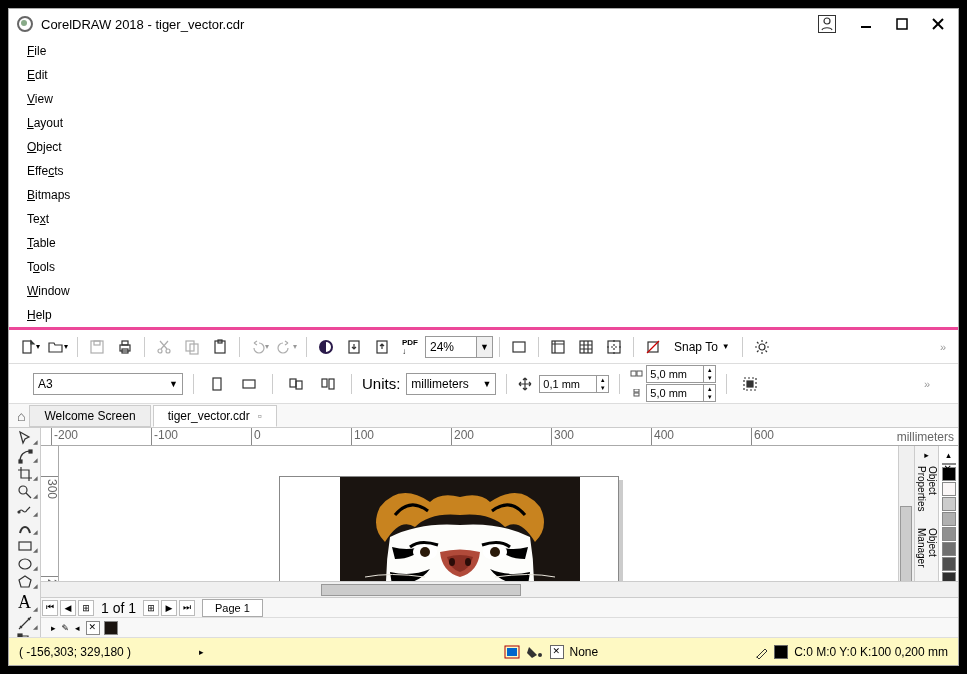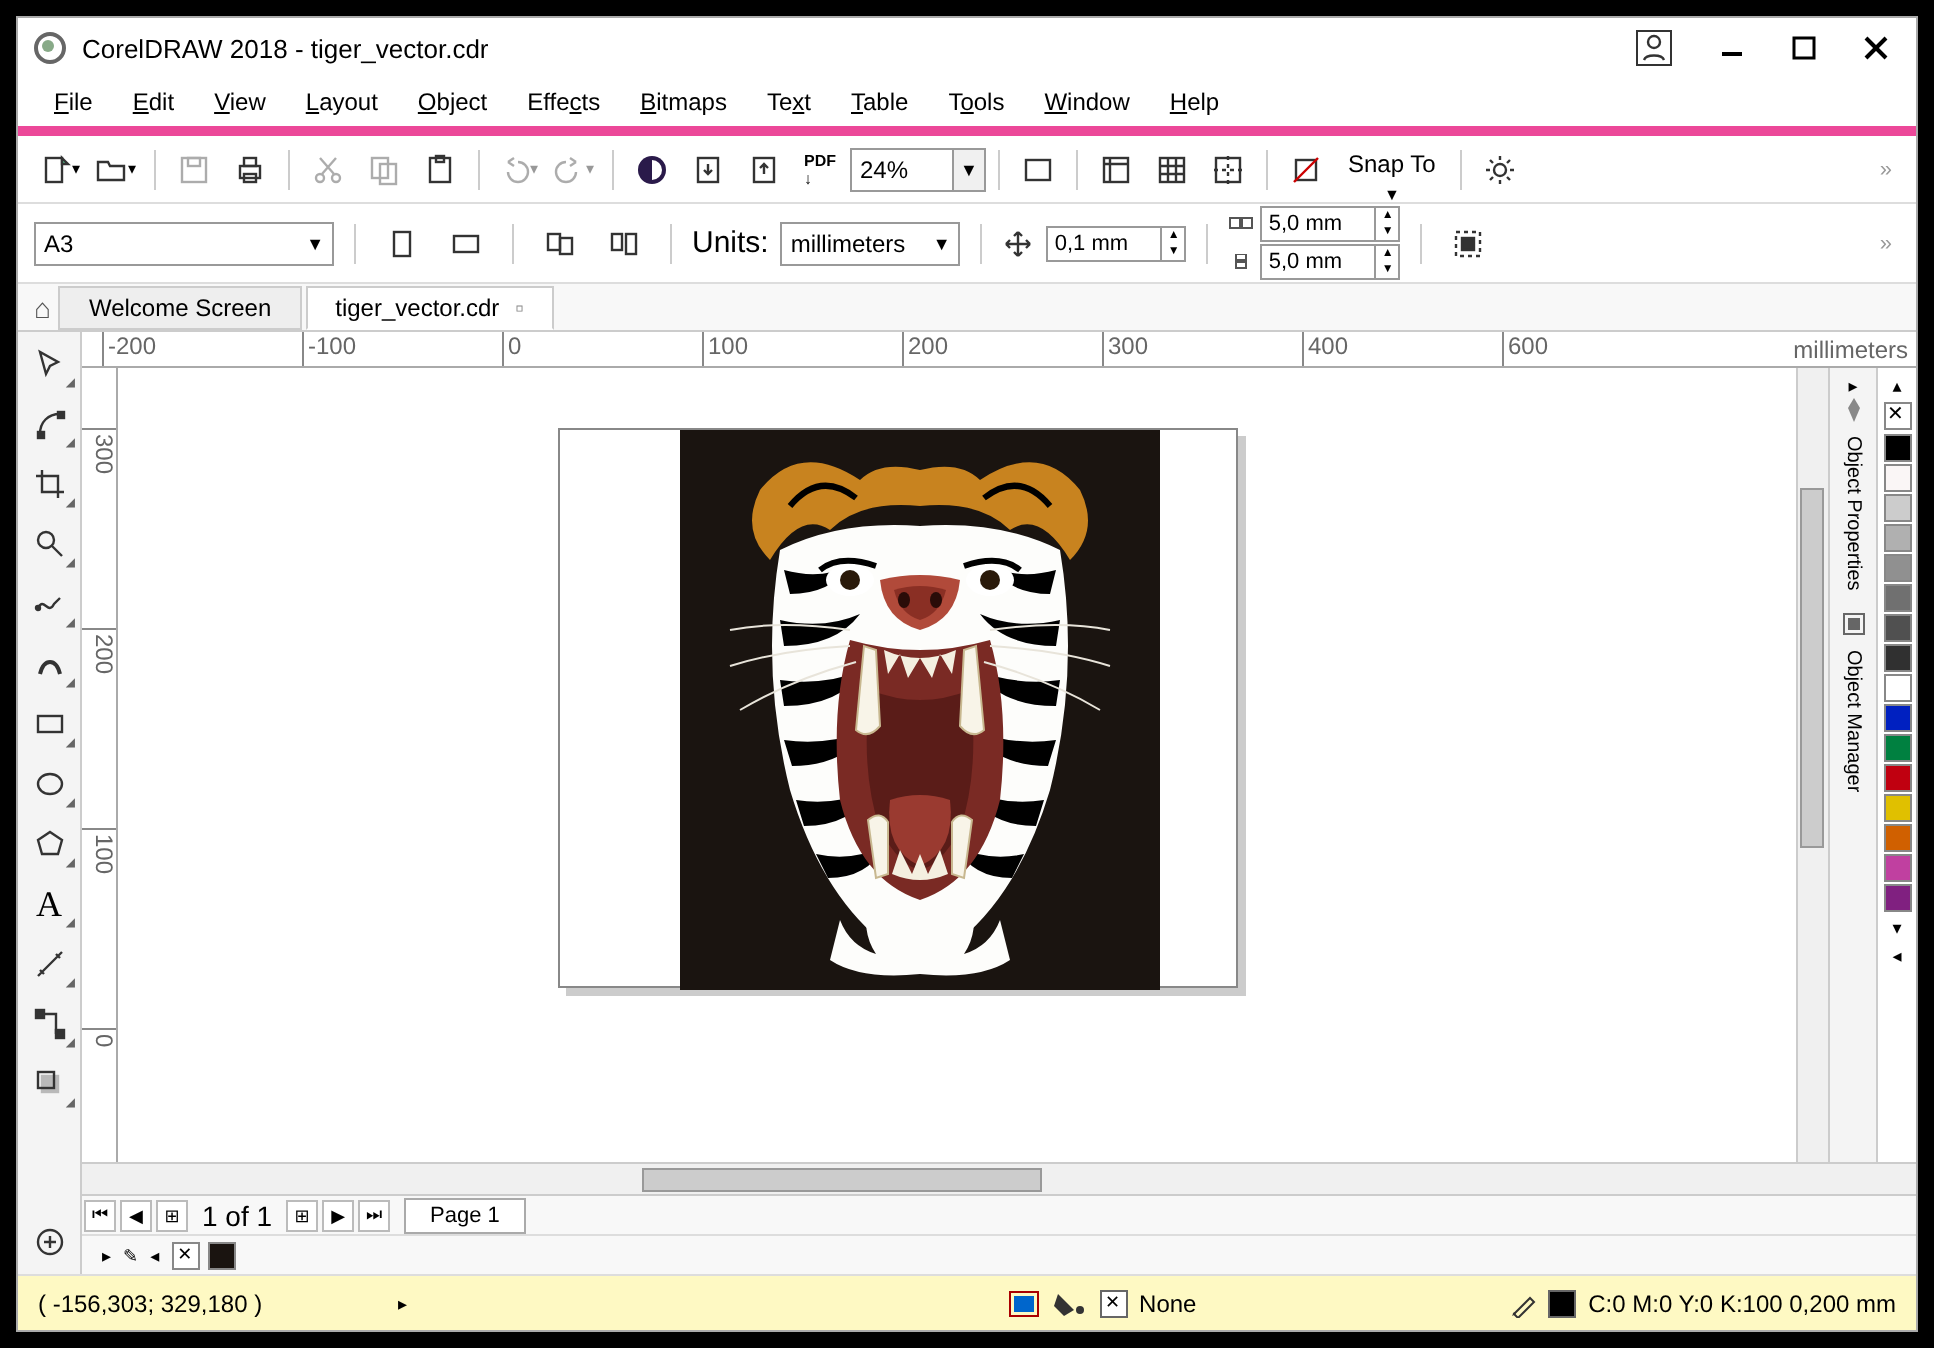--- a/index.html
+++ b/index.html
@@ -6,34 +6,34 @@
 body { background: #000; padding: 8px; }
 .window { background: #fff; width: 951px; height: 658px; border: 1px solid #aaa; display: flex; flex-direction: column; }
 .titlebar { display: flex; align-items: center; padding: 4px 8px; height: 30px; }
 .app-icon { width: 16px; height: 16px; border-radius: 50%; border: 2px solid #666; margin-right: 8px; position: relative; }
 .app-icon::after { content: ''; position: absolute; width: 6px; height: 6px; background: #8a8; border-radius: 50%; top: 2px; left: 2px; }
 .title-text { flex: 1; font-size: 13px; }
 .win-controls { display: flex; gap: 12px; align-items: center; }
 .win-btn { width: 24px; height: 24px; display: flex; align-items: center; justify-content: center; cursor: pointer; font-size: 14px; }
 .acct-icon { width: 18px; height: 18px; border: 1px solid #333; display: flex; align-items: center; justify-content: center; margin-right: 6px; }
 
-.menubar { display: flex; padding: 2px 10px; gap: 4px; border-bottom: 5px solid #ec4899; }
+.menubar { display: flex; padding: 2px 10px; gap: 4px; border-bottom: 3px solid #ec4899; flex-direction: column; }
 .menu-item { padding: 3px 8px; cursor: pointer; }
 .menu-item u { text-decoration: underline; }
 
 .toolbar { display: flex; align-items: center; padding: 4px 8px; gap: 2px; border-bottom: 1px solid #ddd; height: 34px; }
 .tb-btn { width: 26px; height: 26px; display: flex; align-items: center; justify-content: center; cursor: pointer; border: 1px solid transparent; }
 .tb-sep { width: 1px; height: 20px; background: #ccc; margin: 0 4px; }
 .tb-dropdown { display: flex; align-items: center; border: 1px solid #999; height: 22px; }
 .tb-dropdown input { border: none; outline: none; padding: 0 4px; width: 50px; height: 20px; }
 .tb-dropdown .arrow { width: 16px; text-align: center; cursor: pointer; background: #f0f0f0; border-left: 1px solid #999; height: 20px; line-height: 20px; font-size: 9px; }
-.snap-btn { display: flex; align-items: center; gap: 4px; padding: 2px 6px; height: 24px; flex-direction: column; }
+.snap-btn { display: flex; align-items: center; gap: 4px; padding: 2px 6px; height: 24px; }
 .expand-btn { margin-left: auto; margin-right: 4px; color: #999; font-size: 11px; }
 
-.propbar { display: flex; align-items: center; padding: 4px 8px; gap: 6px; border-bottom: 1px solid #ddd; height: 40px; }
+.propbar { display: flex; align-items: center; padding: 4px 24px; gap: 6px; border-bottom: 1px solid #ddd; height: 40px; }
 .page-select { border: 1px solid #999; padding: 2px 4px; width: 150px; height: 22px; display: flex; align-items: center; justify-content: space-between; }
 .dim-input { display: flex; align-items: center; border: 1px solid #999; height: 18px; width: 80px; }
 .dim-input input { border: none; outline: none; padding: 0 3px; width: 56px; height: 16px; font-size: 11px; }
 .dim-input .spinners { display: flex; flex-direction: column; width: 12px; }
 .dim-input .spinners span { height: 8px; font-size: 6px; text-align: center; cursor: pointer; border-left: 1px solid #999; line-height: 8px; }
 .dim-stack { display: flex; flex-direction: column; gap: 1px; }
 .units-label { font-size: 15px; }
 .units-select { border: 1px solid #999; padding: 2px 4px; width: 90px; height: 22px; display: flex; align-items: center; justify-content: space-between; font-size: 11px; }
 
 .tabbar { display: flex; align-items: center; padding: 0 8px; height: 24px; border-bottom: 1px solid #ccc; background: #f8f8f8; }

